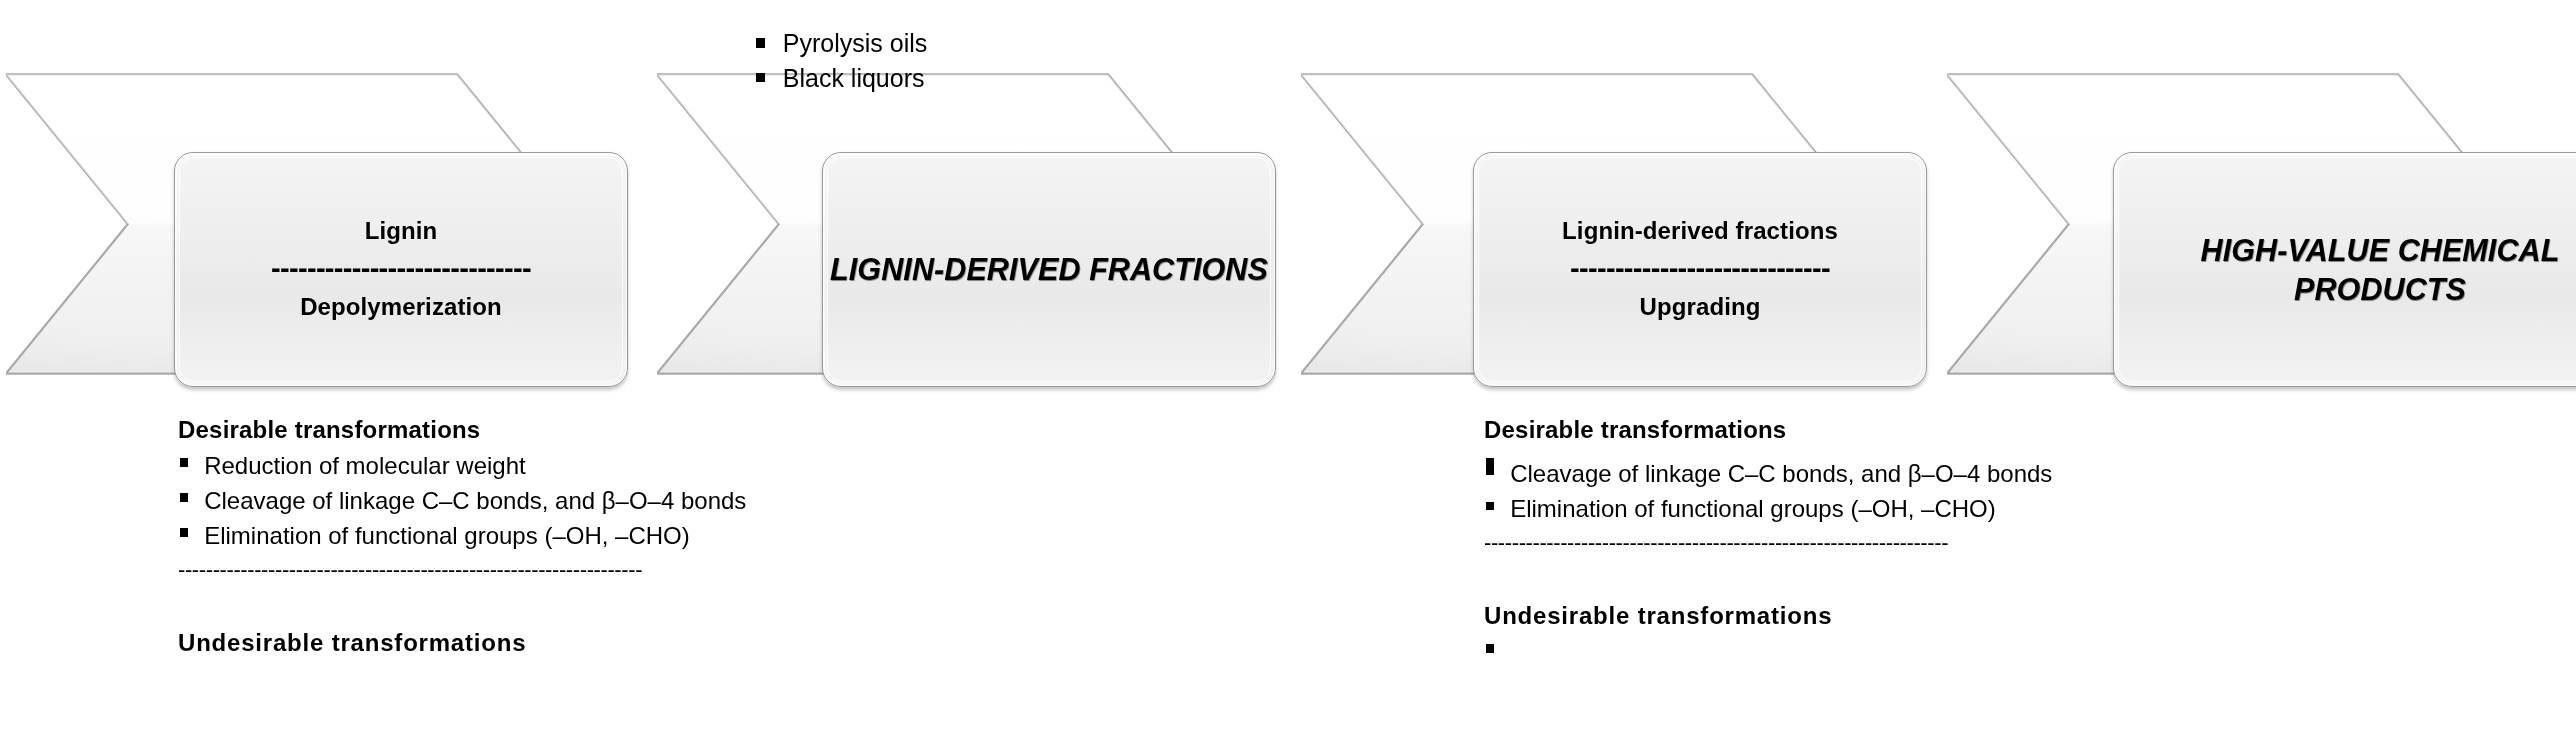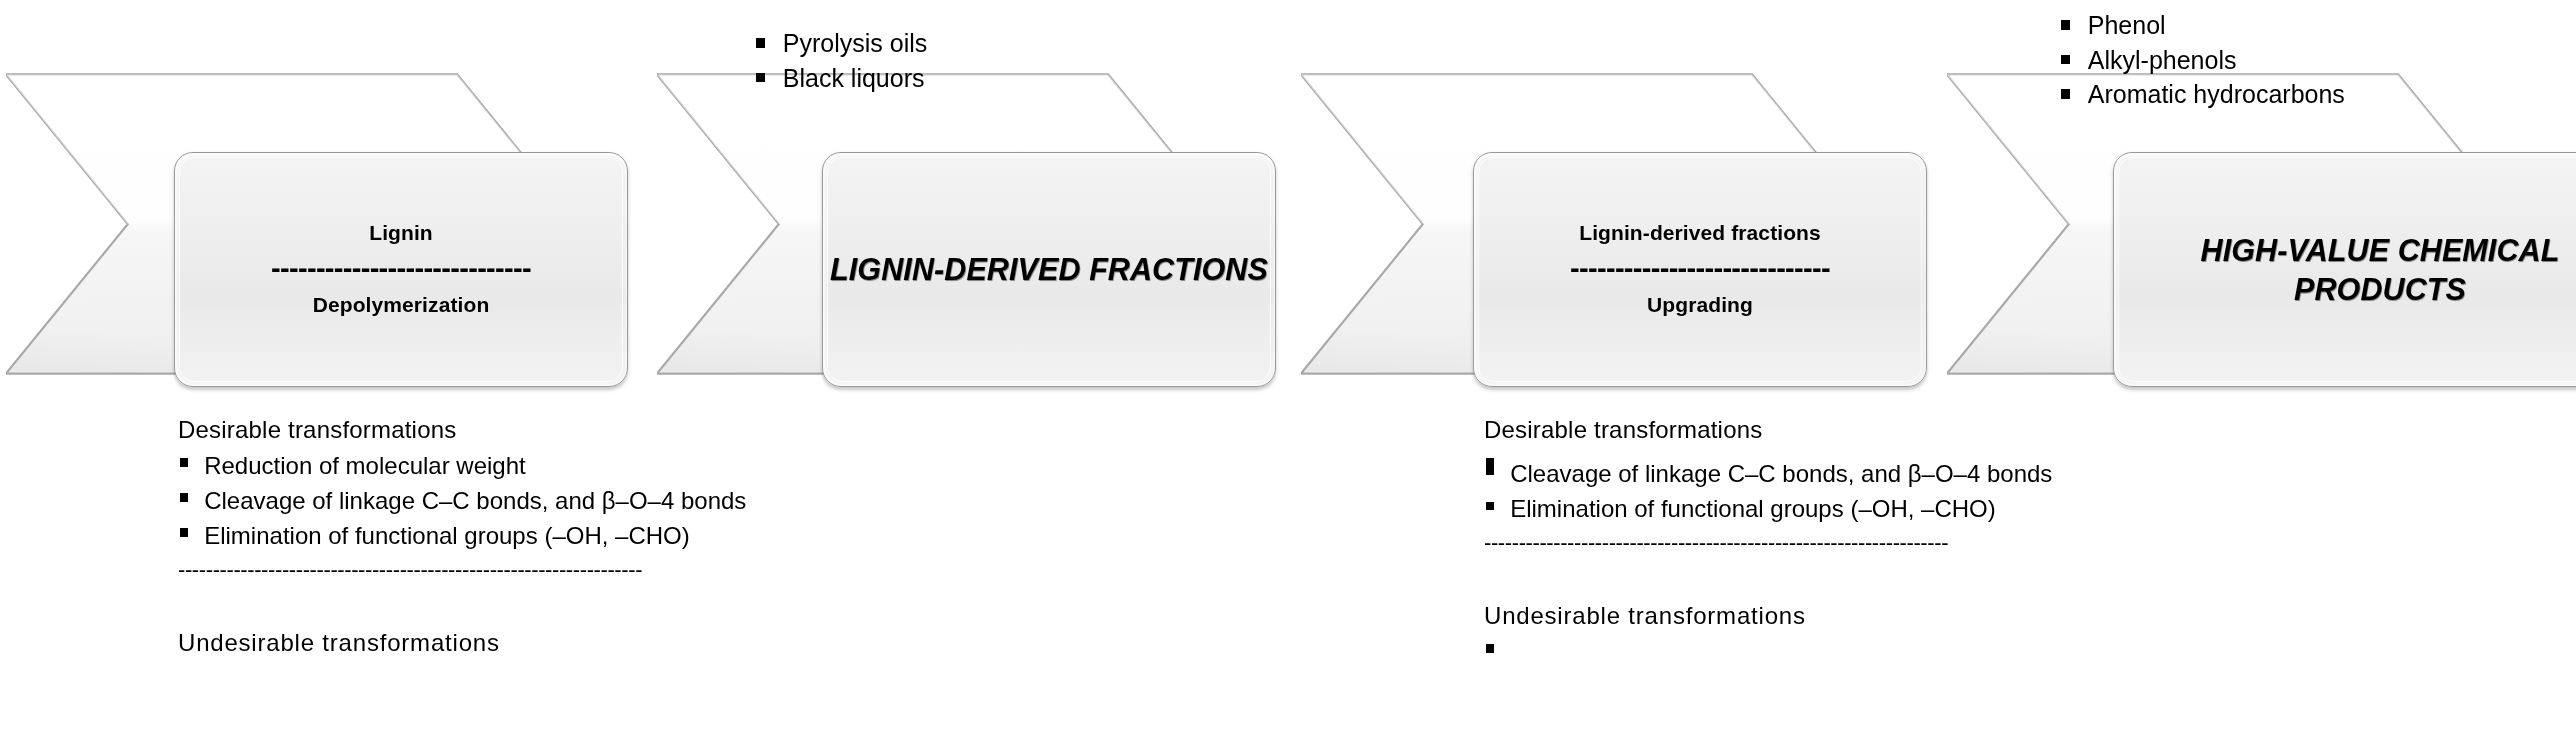--- a/index.html
+++ b/index.html
@@ -56,21 +56,21 @@
     content: "";
     position: absolute;
     left: 4.4px; right: 4.4px; top: 4.4px; bottom: 4.4px;
     border-radius: 15.2px;
     border: 0.7px solid rgba(255,255,255,0.85);
     pointer-events: none;
   }
 
   .box-line {
     font-weight: bold;
-    font-size: 21px;
+    font-size: 24px;
     line-height: 1.18;
     text-align: center;
     letter-spacing: 0.1px;
     white-space: pre-line;
     position: relative;
     z-index: 2;
   }
   .box-line.italic {
     font-style: italic;
     font-size: 30.5px;
@@ -111,21 +111,21 @@
   }
 
   
   .desc {
     position: absolute;
     font-size: 24px;
     line-height: 1.46;
     z-index: 4;
   }
   .desc .head {
-    font-weight: normal;
+    font-weight: bold;
     letter-spacing: 0.2px;
     margin-bottom: 0.7px;
   }
   .desc .head.spaced { letter-spacing: 0.8px; margin-top: 44px; }
   .desc .d-row {
     display: flex;
     align-items: flex-start;
   }
   .desc .d-mark {
     display: inline-block;
@@ -261,34 +261,20 @@
     <div class="b-row">
       <span class="b-mark"></span>
       <span>Pyrolysis oils</span>
     </div>
     <div class="b-row">
       <span class="b-mark"></span>
       <span>Black liquors</span>
     </div>
   </div>
 
-  <div class="callout" style="left:2061px; top:8px;">
-    <div class="b-row">
-      <span class="b-mark"></span>
-      <span>Phenol</span>
-    </div>
-    <div class="b-row">
-      <span class="b-mark"></span>
-      <span>Alkyl-phenols</span>
-    </div>
-    <div class="b-row">
-      <span class="b-mark"></span>
-      <span>Aromatic hydrocarbons</span>
-    </div>
-  </div>
 
   <div class="desc" style="left:178px; top:412px; width:856px;">
     <div class="head">Desirable transformations</div>
     <div class="d-row">
       <span class="d-mark"></span>
       <span class="d-text">Reduction of molecular weight</span>
     </div>
     <div class="d-row">
       <span class="d-mark"></span>
       <span class="d-text">Cleavage of linkage C–C bonds, and β–O–4 bonds</span>

